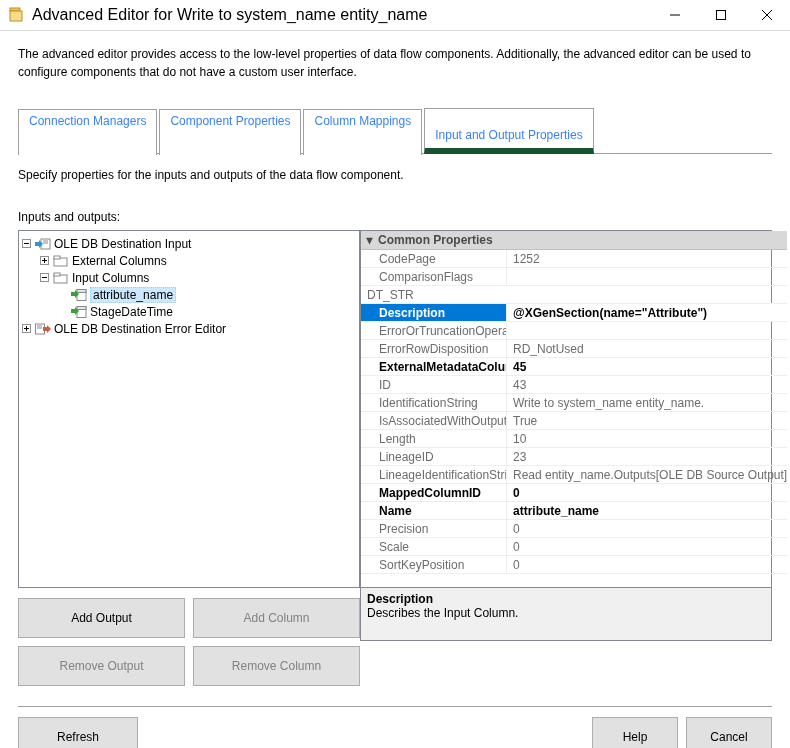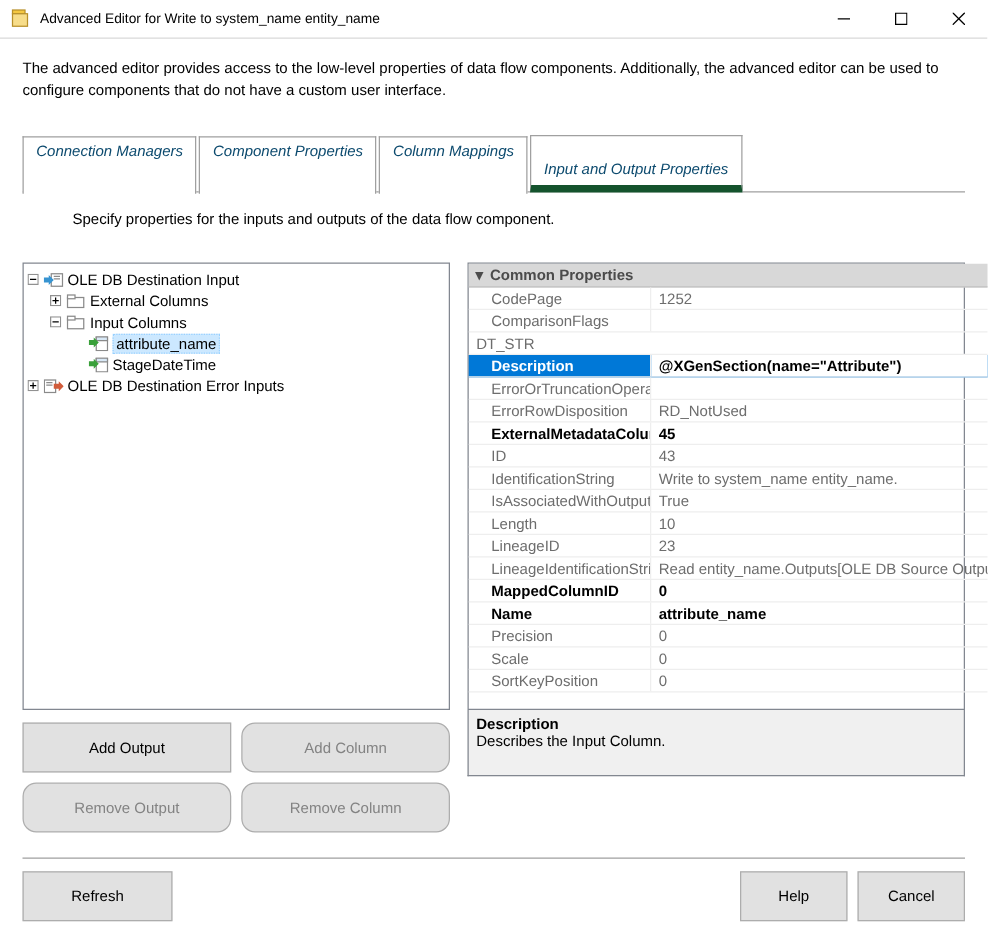--- a/index.html
+++ b/index.html
@@ -1,34 +1,34 @@
 <!DOCTYPE html>
 <html><head>
 <meta charset="utf-8">
 <style>
 * { box-sizing: border-box; margin: 0; padding: 0; font-family: "Segoe UI", Tahoma, sans-serif; font-size: 12px; }
 body { background: #fff; width: 790px; height: 748px; overflow: hidden; }
 
 .titlebar { height: 31px; display: flex; align-items: center; border-bottom: 1px solid #d9d9d9; background: #fff; }
 .titlebar .app-icon { width: 16px; height: 16px; margin: 0 8px; }
-.titlebar .title { flex: 1; color: #000; font-size: 11px; }
+.titlebar .title { flex: 1; color: #000; font-size: 16px; }
 .titlebar .win-btn { width: 46px; height: 30px; display: flex; align-items: center; justify-content: center; color: #000; }
 
 .description { padding: 14px 18px 0 18px; color: #000; line-height: 1.5; }
 
 .tabs-wrap { margin: 26px 18px 0 18px; border-bottom: 1px solid #a0a0a0; display: flex; gap: 2px; }
-.tab { padding: 19px 10px 6px 10px; border: 1px solid #a0a0a0; border-bottom: none; background: #fff; position: relative; top: 1px; color: #0c4a6e; cursor: pointer; font-style: italic; }
+.tab { padding: 19px 10px 6px 10px; border: 1px solid #a0a0a0; border-bottom: none; background: #fff; position: relative; top: 1px; color: #3b82f6; cursor: pointer; }
 .tab.active { background: #fff; border-bottom: 6px solid #14532d; }
 .tab:not(.active) { top: 2px; padding-top: 4px; padding-bottom: 5px; }
 
 .panel { padding: 14px 18px 0 18px; }
-.panel .intro { color: #000; margin-bottom: 28px; margin-left: 40px; }
+.panel .intro { color: #000; margin-bottom: 28px; }
 .panel .h-label { color: #000; margin-bottom: 6px; }
 
-.two-col { display: flex; gap: 14px; }
+.two-col { display: flex; }
 .left-col { flex: 0 0 342px; }
 .right-col { flex: 1; min-width: 0; }
 
 .tree-box { border: 1px solid #828790; height: 358px; background: #fff; overflow: auto; padding: 4px 2px; }
 .tree ul { list-style: none; }
 .tree li { white-space: nowrap; }
 .tree .row { display: flex; align-items: center; height: 17px; gap: 3px; padding-right: 4px; }
 .tree .exp { width: 11px; height: 11px; display: inline-flex; align-items: center; justify-content: center; cursor: pointer; }
 .tree .exp svg { display: block; }
 .tree .icon { width: 16px; height: 16px; display: inline-flex; align-items: center; justify-content: center; }
@@ -47,21 +47,21 @@
 .propgrid .prow.sel { background: #0078d7; }
 .propgrid .prow.sel .pname { color: #fff; font-weight: 600; }
 .propgrid .prow.sel .pval { background: #fff; color: #000; font-weight: 600; }
 
 .descbox { border: 1px solid #828790; border-top: none; background: #f0f0f0; height: 53px; padding: 4px 6px; }
 .descbox .dt { font-weight: bold; color: #000; }
 .descbox .dd { color: #000; }
 
 .btn-grid { display: grid; grid-template-columns: 1fr 1fr; gap: 8px; margin-top: 10px; }
 .btn { height: 40px; background: #e1e1e1; border: 1px solid #adadad; color: #000; display:flex; align-items:center; justify-content:center; cursor:pointer; }
-.btn.disabled { color: #838383; cursor: default; border-radius: 11px; }
+.btn.disabled { color: #838383; cursor: default; }
 
 .sep { margin: 20px 18px 0 18px; height: 1px; border-top: 1px solid #a0a0a0; box-shadow: 0 1px 0 #fff; }
 
 .footer { margin: 10px 18px 12px 18px; display: flex; gap: 8px; }
 .footer .spacer { flex: 1; }
 .footer .btn { width: 86px; }
 .footer .btn.primary { border: 2px solid #0078d7; background: #e1e1e1; }
 </style>
 </head>
 <body>
@@ -96,20 +96,21 @@
 
 <div class="tabs-wrap">
   <div class="tab">Connection Managers</div>
   <div class="tab">Component Properties</div>
   <div class="tab">Column Mappings</div>
   <div class="tab active">Input and Output Properties</div>
 </div>
 
 <div class="panel">
   <div class="intro">Specify properties for the inputs and outputs of the data flow component.</div>
+  <div class="h-label">Inputs and outputs:</div>
 
   <div class="two-col">
 
     <div class="left-col">
       <div class="tree-box">
         <div class="tree">
           <ul>
             <li>
               <div class="row">
                 <span class="exp">
@@ -204,21 +205,21 @@
                     </svg>
                   </span>
                 <span class="icon">
                     <svg width="16" height="12">
                       <rect x="0.5" y="1" width="9" height="10" fill="#fff" stroke="#8a8a8a"></rect>
                       <line x1="2" y1="3" x2="7" y2="3" stroke="#8a8a8a"></line>
                       <line x1="2" y1="5" x2="7" y2="5" stroke="#8a8a8a"></line>
                       <polygon points="8,4 12,4 12,2 16,6 12,10 12,8 8,8" fill="#d15b3a"></polygon>
                     </svg>
                   </span>
-                <span class="label">OLE DB Destination Error Inputs</span>
+                <span class="label">OLE DB Destination Error Editor</span>
               </div>
             </li>
           </ul>
         </div>
       </div>
 
       <div class="btn-grid">
         <div class="btn">Add Output</div>
         <div class="btn disabled">Add Column</div>
         <div class="btn disabled">Remove Output</div>

